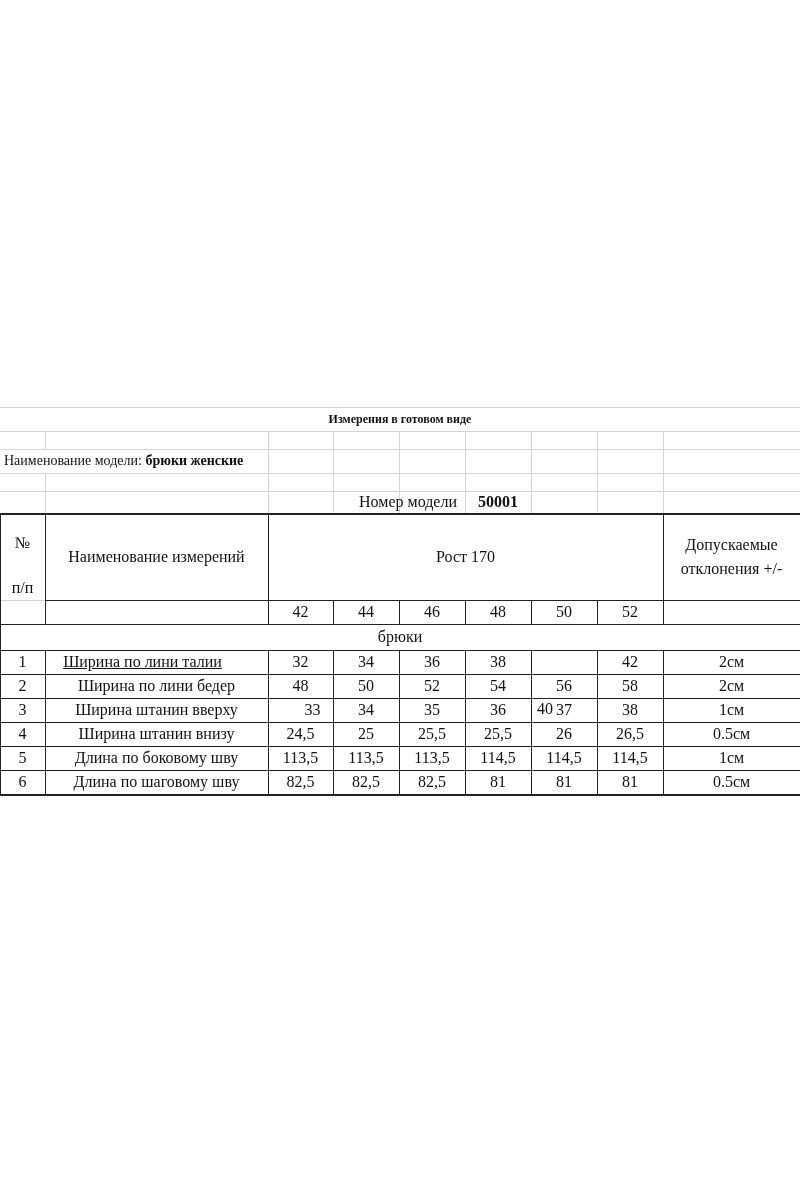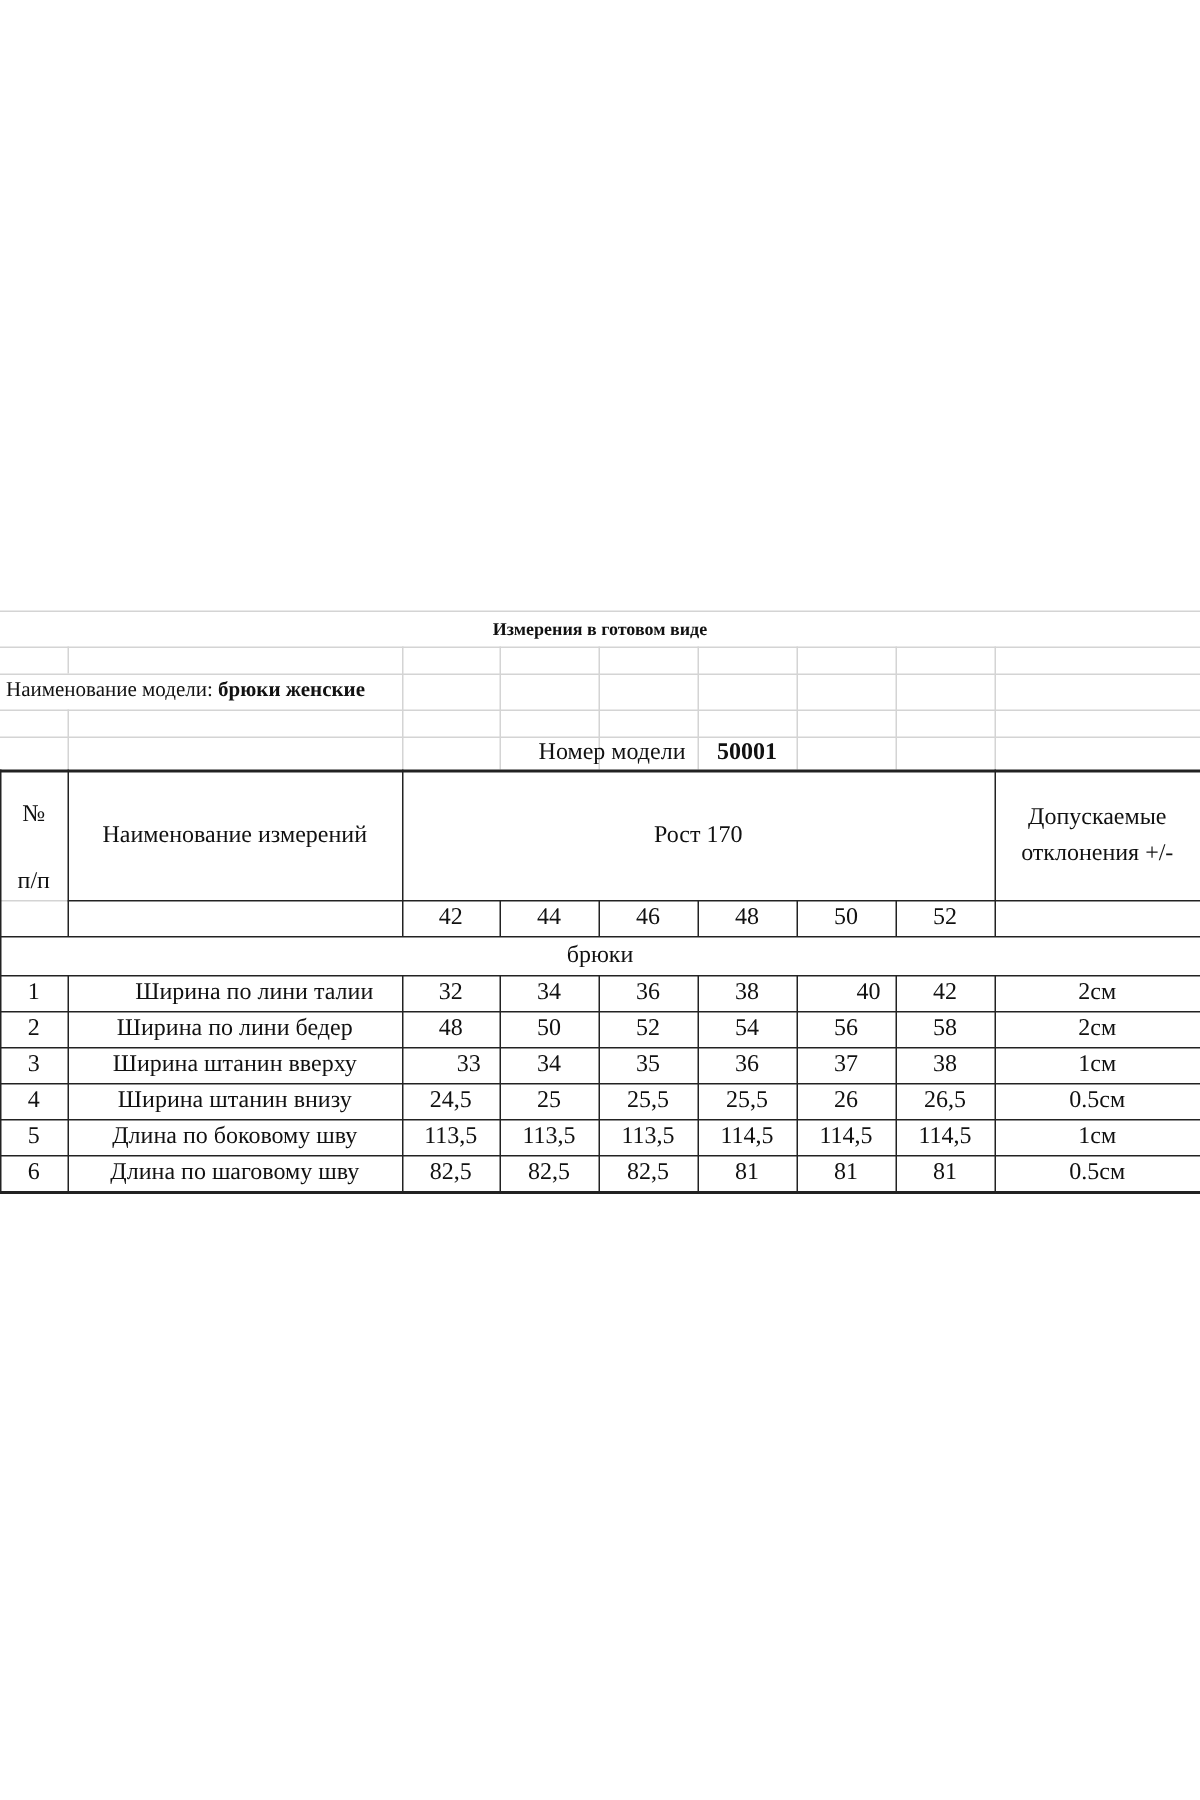--- a/index.html
+++ b/index.html
@@ -91,26 +91,26 @@
     <div class="cell" style="left:333px;top:87px;width:66px;height:24px;">44</div>
     <div class="cell" style="left:399px;top:87px;width:66px;height:24px;">46</div>
     <div class="cell" style="left:465px;top:87px;width:66px;height:24px;">48</div>
     <div class="cell" style="left:531px;top:87px;width:66px;height:24px;">50</div>
     <div class="cell" style="left:597px;top:87px;width:66px;height:24px;">52</div>
 
     <div class="cell" style="left:0;top:111px;width:800px;height:26px;">брюки</div>
 
     <div style="position:absolute;left:0;top:137px;width:800px;height:24px;">
       <div class="cell" style="left:0;width:45px;height:24px;">1</div>
-      <div class="cell" style="left:58px;width:223px;height:24px;">Ширина по лини талии</div>
+      <div class="cell" style="left:31px;width:223px;height:24px;text-decoration:underline;">Ширина по лини талии</div>
       <div class="cell" style="left:268px;width:65px;height:24px;">32</div>
       <div class="cell" style="left:333px;width:66px;height:24px;">34</div>
       <div class="cell" style="left:399px;width:66px;height:24px;">36</div>
       <div class="cell" style="left:465px;width:66px;height:24px;">38</div>
-      <div class="cell" style="left:546px;width:66px;height:24px;">40</div>
+      <div class="cell" style="left:512px;width:66px;height:24px;margin-top:47px;">40</div>
       <div class="cell" style="left:597px;width:66px;height:24px;">42</div>
       <div class="cell" style="left:663px;width:137px;height:24px;">2см</div>
     </div>
     <div style="position:absolute;left:0;top:161px;width:800px;height:24px;">
       <div class="cell" style="left:0;width:45px;height:24px;">2</div>
       <div class="cell" style="left:45px;width:223px;height:24px;">Ширина по лини бедер</div>
       <div class="cell" style="left:268px;width:65px;height:24px;">48</div>
       <div class="cell" style="left:333px;width:66px;height:24px;">50</div>
       <div class="cell" style="left:399px;width:66px;height:24px;">52</div>
       <div class="cell" style="left:465px;width:66px;height:24px;">54</div>

